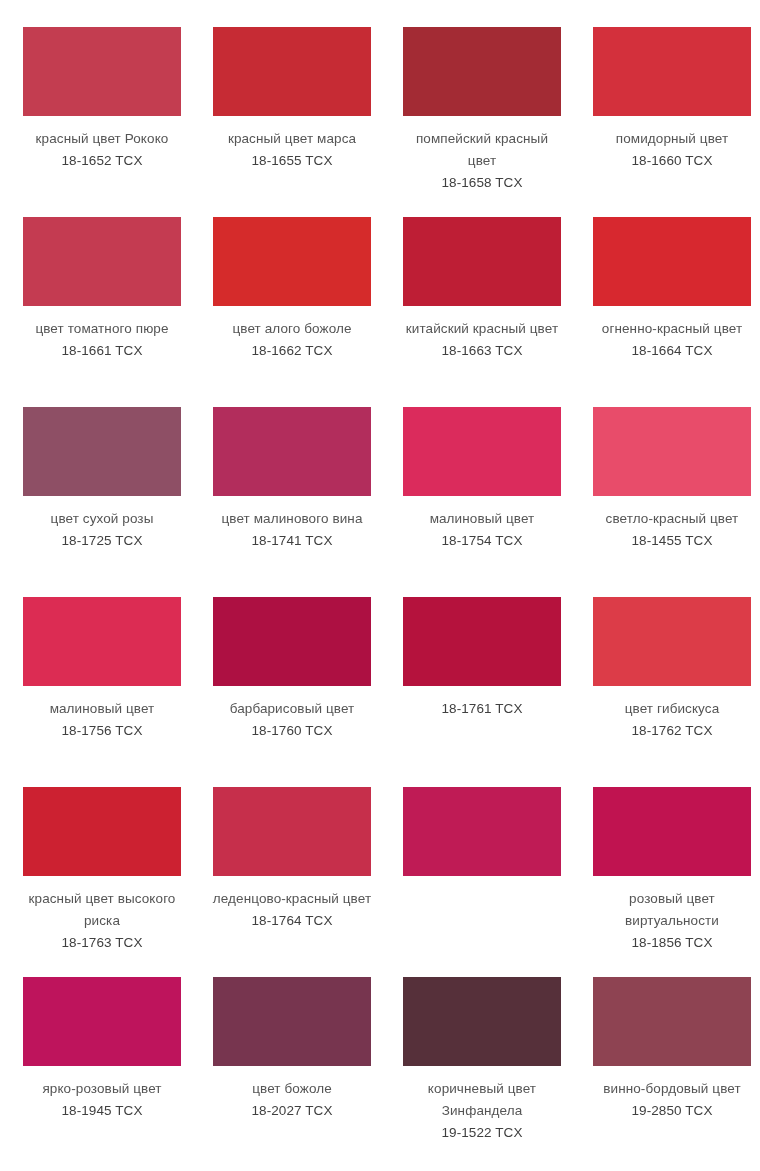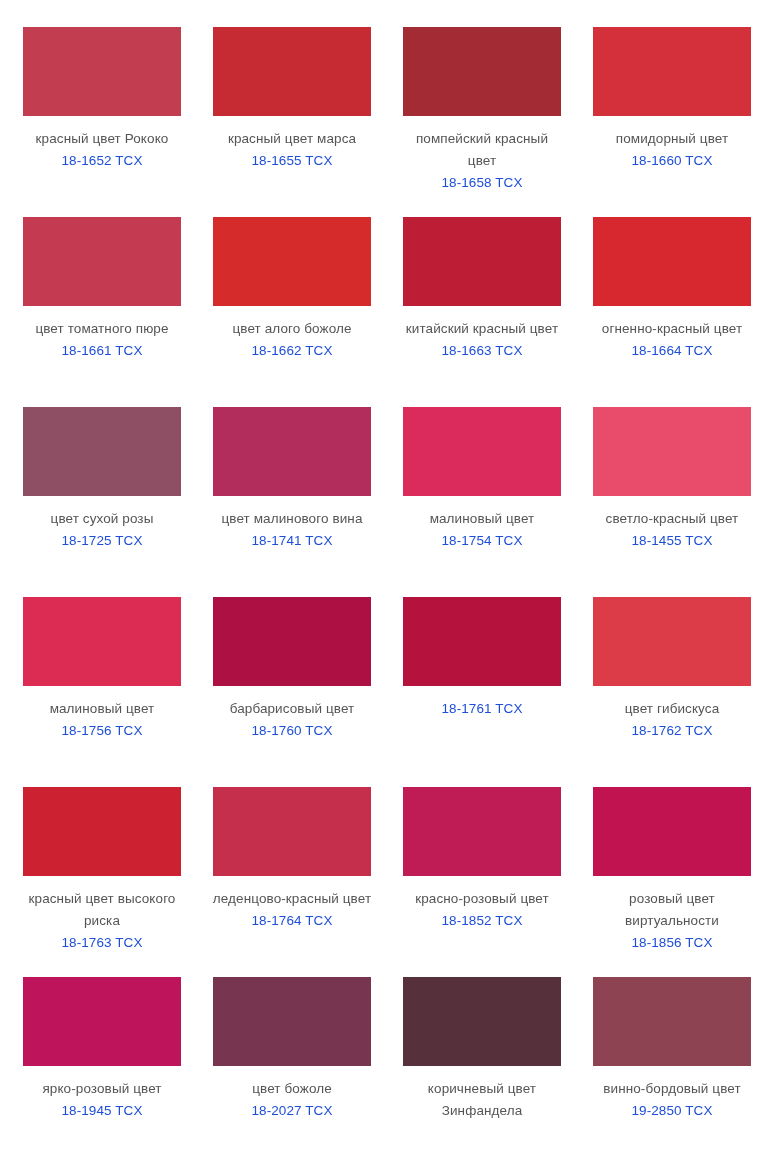--- a/index.html
+++ b/index.html
@@ -51,21 +51,21 @@
     letter-spacing: 0.1px;
   }
 
   .swatch-name {
     display: block;
     color: #555555;
   }
 
   .swatch-code {
     display: block;
-    color: #1d4ed8;
+    color: #404040;
   }
 </style>
 </head>
 <body>
 
 <div class="palette-grid">
     <div class="swatch-cell">
       <div class="swatch-chip" style="background-color: rgb(195, 61, 80);"></div>
       <div class="swatch-caption">
         <span class="swatch-name">красный цвет Рококо</span>
@@ -185,24 +185,20 @@
     </div>
     <div class="swatch-cell">
       <div class="swatch-chip" style="background-color: rgb(198, 47, 75);"></div>
       <div class="swatch-caption">
         <span class="swatch-name">леденцово-красный цвет</span>
         <span class="swatch-code">18-1764 TCX</span>
       </div>
     </div>
     <div class="swatch-cell">
       <div class="swatch-chip" style="background-color: rgb(191, 27, 85);"></div>
-      <div class="swatch-caption">
-        <span class="swatch-name">красно-розовый цвет</span>
-        <span class="swatch-code">18-1852 TCX</span>
-      </div>
     </div>
     <div class="swatch-cell">
       <div class="swatch-chip" style="background-color: rgb(192, 19, 80);"></div>
       <div class="swatch-caption">
         <span class="swatch-name">розовый цвет виртуальности</span>
         <span class="swatch-code">18-1856 TCX</span>
       </div>
     </div>
     <div class="swatch-cell">
       <div class="swatch-chip" style="background-color: rgb(190, 20, 92);"></div>
@@ -215,20 +211,21 @@
       <div class="swatch-chip" style="background-color: rgb(119, 53, 79);"></div>
       <div class="swatch-caption">
         <span class="swatch-name">цвет божоле</span>
         <span class="swatch-code">18-2027 TCX</span>
       </div>
     </div>
     <div class="swatch-cell">
       <div class="swatch-chip" style="background-color: rgb(86, 48, 58);"></div>
       <div class="swatch-caption">
         <span class="swatch-name">коричневый цвет Зинфандела</span>
+        <span class="swatch-code">19-1522 TCX</span>
       </div>
     </div>
     <div class="swatch-cell">
       <div class="swatch-chip" style="background-color: rgb(142, 67, 82);"></div>
       <div class="swatch-caption">
         <span class="swatch-name">винно-бордовый цвет</span>
         <span class="swatch-code">19-2850 TCX</span>
       </div>
     </div>
   </div>

